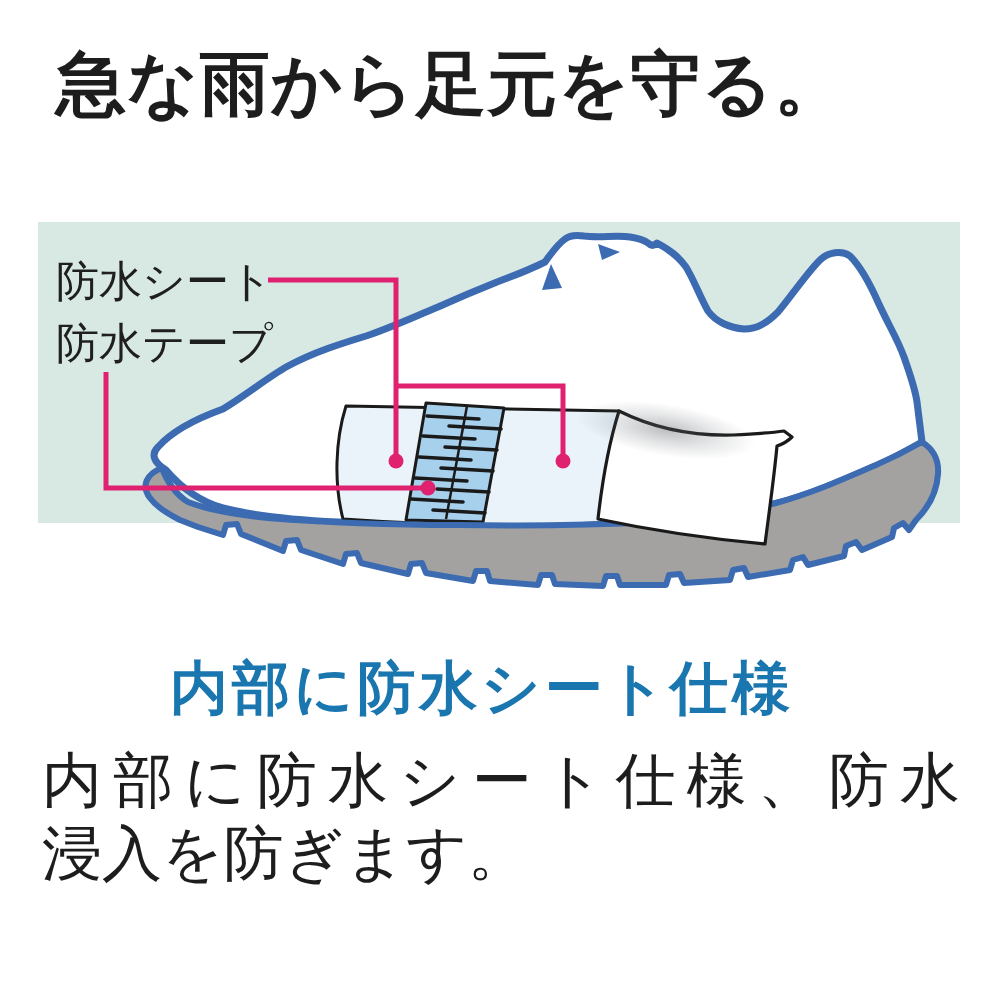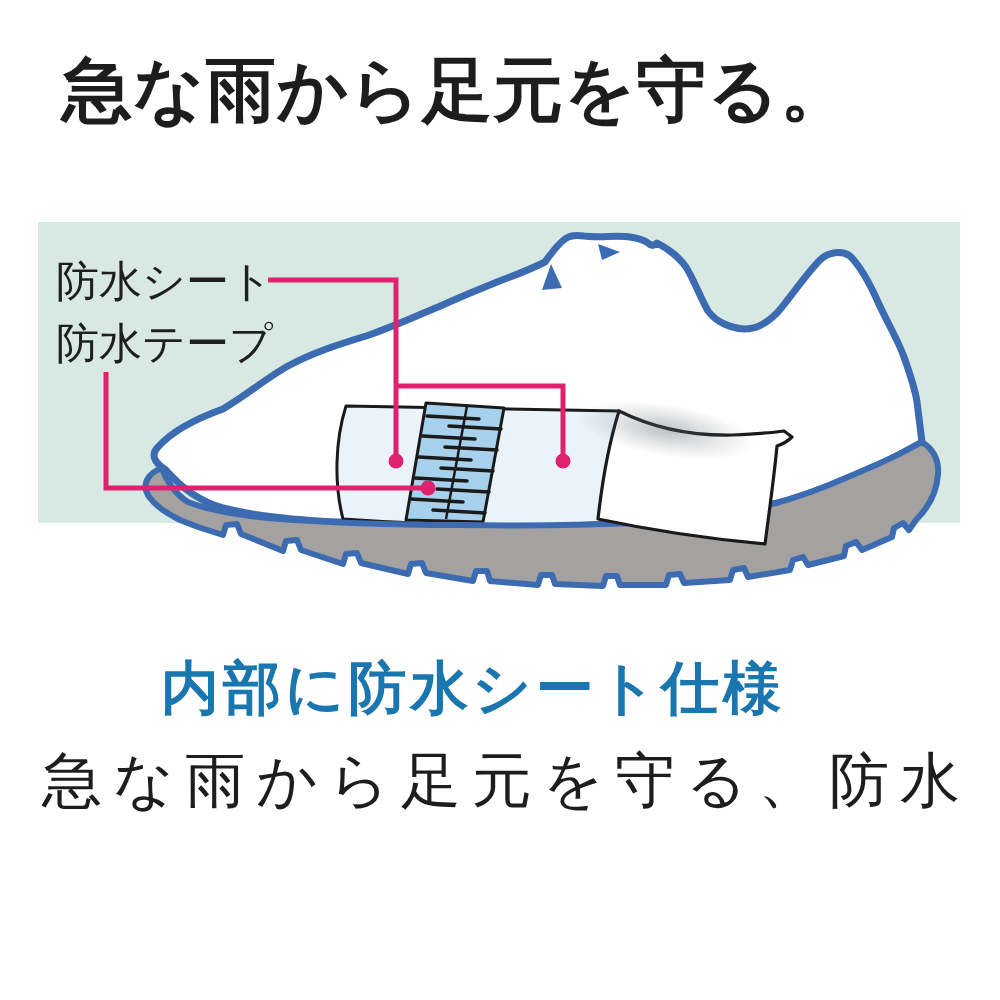--- a/index.html
+++ b/index.html
@@ -2,31 +2,31 @@
 <html style="--page_bg: #ffffff; --heading_color: #1d1d1d; --body_color: #1d1d1d; --subhead_color: #1a76af; --label_color: #1f1f1f; --panel_bg: #d8e9e3; --outline_blue: #3c6bb2; --sole_gray: #a3a2a0; --sheet_fill: #eaf3fa; --tape_fill: #a6d0ec; --leader_pink: #df2170; --line_black: #1a1a1a; --upper_white: #ffffff;"><head>
 <meta charset="utf-8">
 <style>
   html,body{margin:0;padding:0;}
   body{
     width:1000px;height:1000px;position:relative;overflow:hidden;
     background:var(--page_bg,#ffffff);
     font-family:"Liberation Sans","DejaVu Sans",sans-serif;
   }
   .heading{
-    position:absolute;left:44px;top:34px;margin:18px;
+    position:absolute;left:44px;top:34px;margin:12px;
     font-size:70px;line-height:77px;font-weight:bold;letter-spacing:1px;
     color:var(--heading_color,#1d1d1d);white-space:nowrap;
   }
   .panel{
     position:absolute;left:38px;top:222px;width:922px;height:301px;
     background:var(--panel_bg,#d8e9e3);
   }
   .panel svg{position:absolute;inset:0;display:block;}
   .subhead{
-    position:absolute;left:0;top:656px;width:946px;
+    position:absolute;left:9px;top:656px;width:946px;
     text-align:center;font-size:58px;line-height:64px;font-weight:bold;
     letter-spacing:4px;color:var(--subhead_color,#1a76af);
   }
   .bodytext{
     position:absolute;left:42px;top:744px;width:918px;
     font-size:60px;line-height:73px;color:var(--body_color,#1d1d1d);
   }
   .jline{text-align:justify;text-align-last:justify;}
   .jline.last{text-align-last:left;}
   
@@ -168,14 +168,15 @@
     <circle class="dot" cx="390" cy="266" r="7.5"></circle>
 
     <text class="label-text" x="18" y="74">防水シート</text>
     <text class="label-text" x="18" y="136">防水テープ</text>
   </svg>
 </div>
 
 <div class="subhead">内部に防水シート仕様</div>
 
 <div class="bodytext">
-  <div class="jline">急な雨から足元を守る、防水</div>
+  <div class="jline">内部に防水シート仕様、防水</div>
+  <div class="jline last">浸入を防ぎます。</div>
 </div>
 
 </body></html>

